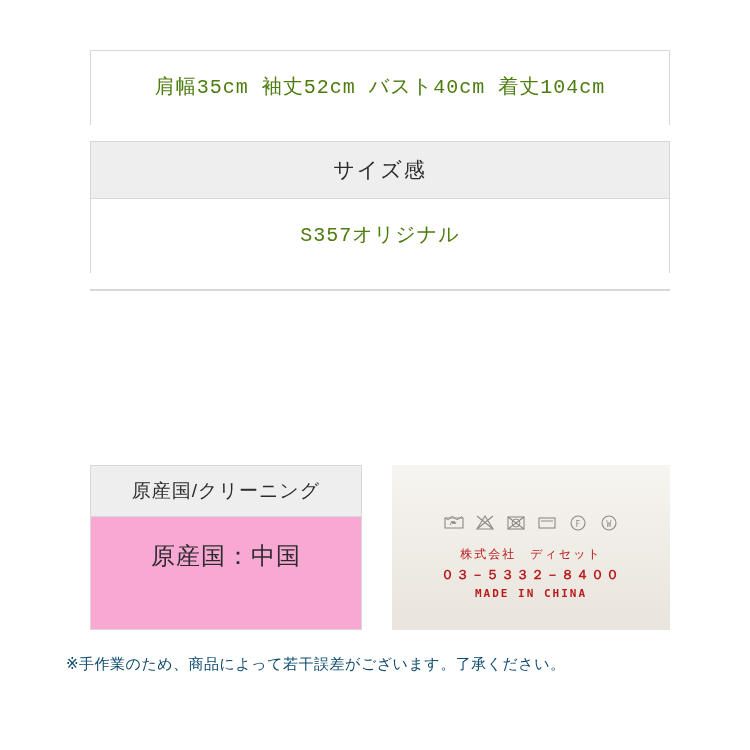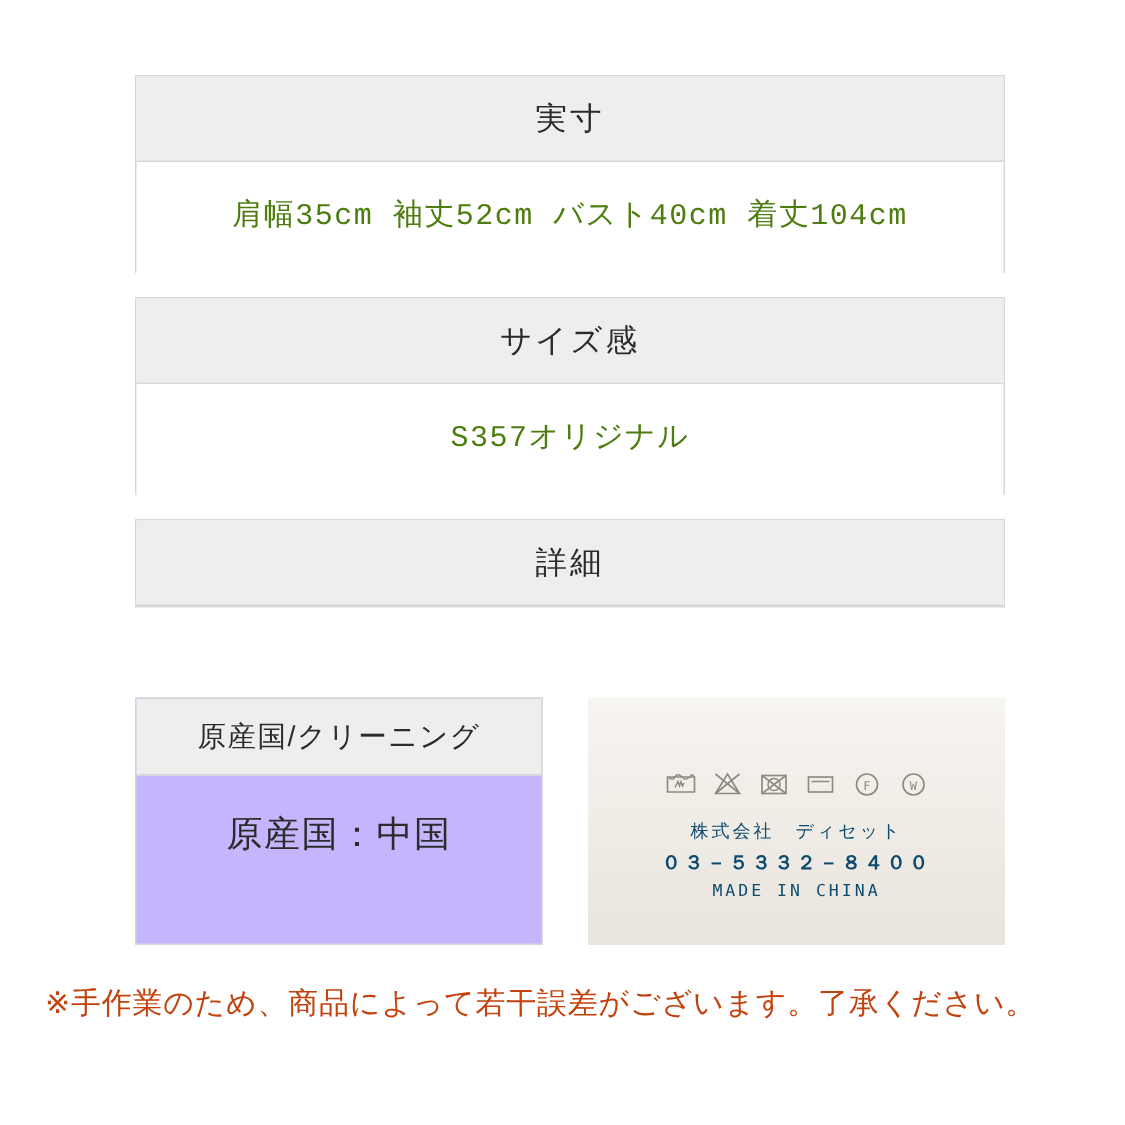--- a/index.html
+++ b/index.html
@@ -65,21 +65,21 @@
     top: 465px;
     width: 580px;
     height: 165px;
     display: flex;
     justify-content: space-between;
   }
   .origin-box {
     width: 272px;
     box-sizing: border-box;
     border: 1px solid #d8d8d8;
-    background: #c4b5fd;
+    background: #f9a8d4;
   }
   .origin-head {
     background: #eeeeee;
     text-align: center;
     font-size: 19px;
     letter-spacing: 1px;
     padding: 12px 0;
     border-bottom: 1px solid #d8d8d8;
   }
   .origin-lines {
@@ -121,65 +121,64 @@
     width: 22px;
     height: 19px;
     position: relative;
   }
   .sym svg { display: block; }
 
   .tag-text {
     position: absolute;
     left: 0; right: 0;
     text-align: center;
-    color: #0c4a6e;
+    color: #b91c1c;
     font-family: "DejaVu Sans Mono", monospace;
     letter-spacing: 2px;
   }
   .tag-l1 { top: 81px; font-size: 12px; }
   .tag-l2 { top: 101px; font-size: 13px; font-weight: bold; }
-  .tag-l3 { top: 122px; font-size: 11px; }
+  .tag-l3 { top: 122px; font-size: 11px; font-weight: bold; }
 
   
   .notes {
     position: absolute;
     left: 30px;
     top: 650px;
     width: 690px;
   }
   .note {
-    font-size: 20px;
+    font-size: 15px;
     letter-spacing: 0.5px;
-    color: #c2410c;
+    color: #0c4a6e;
     line-height: 1.9;
+    margin-left: 36px;
   }
 </style>
 </head>
 <body>
 
 <div class="page">
 
   <div class="spec-wrap">
 
     <div class="spec-block">
-      <div class="spec-head">実寸</div>
       <div class="spec-body">肩幅35cm 袖丈52cm バスト40cm 着丈104cm</div>
     </div>
 
     <div class="gap"></div>
 
     <div class="spec-block">
       <div class="spec-head">サイズ感</div>
       <div class="spec-body">S357オリジナル</div>
     </div>
 
     <div class="gap"></div>
 
     <div class="spec-block last">
-      <div class="spec-head">詳細</div>
     </div>
 
   </div>
 
   <div class="bottom-row">
 
     <div class="origin-box">
       <div class="origin-head">原産国/クリーニング</div>
       <div class="origin-lines">
         <div class="origin-line">原産国：中国</div>

